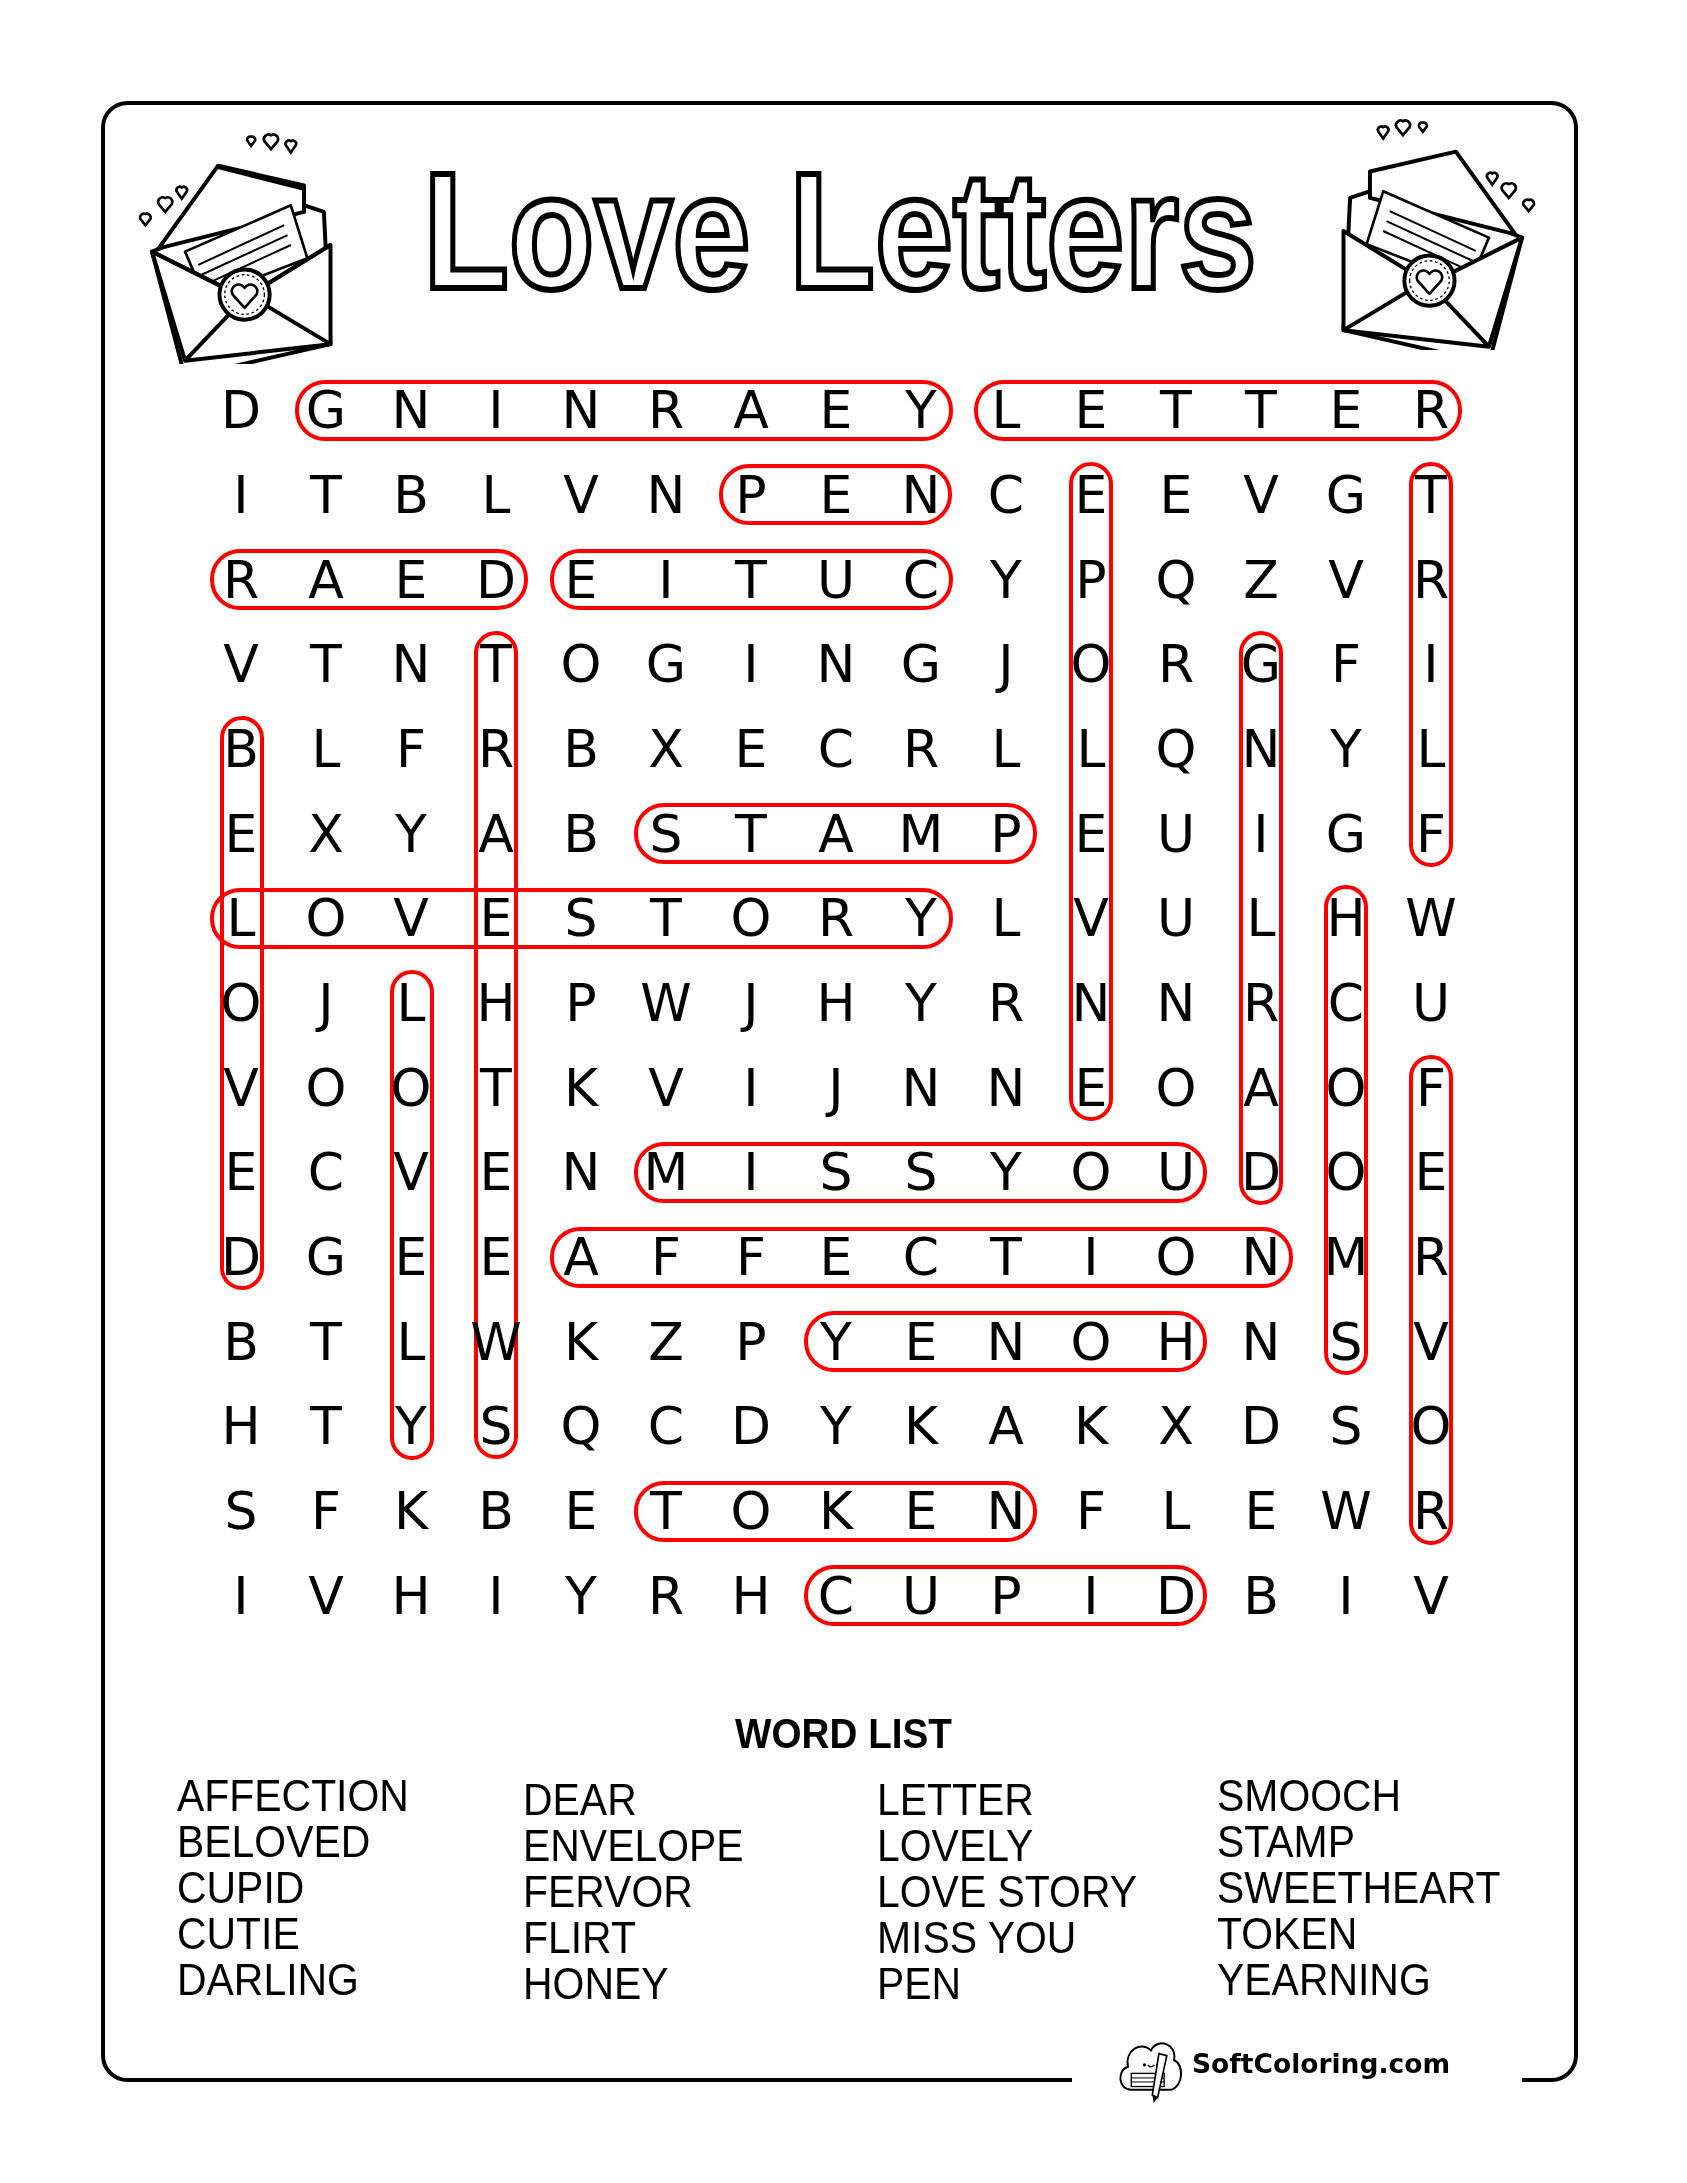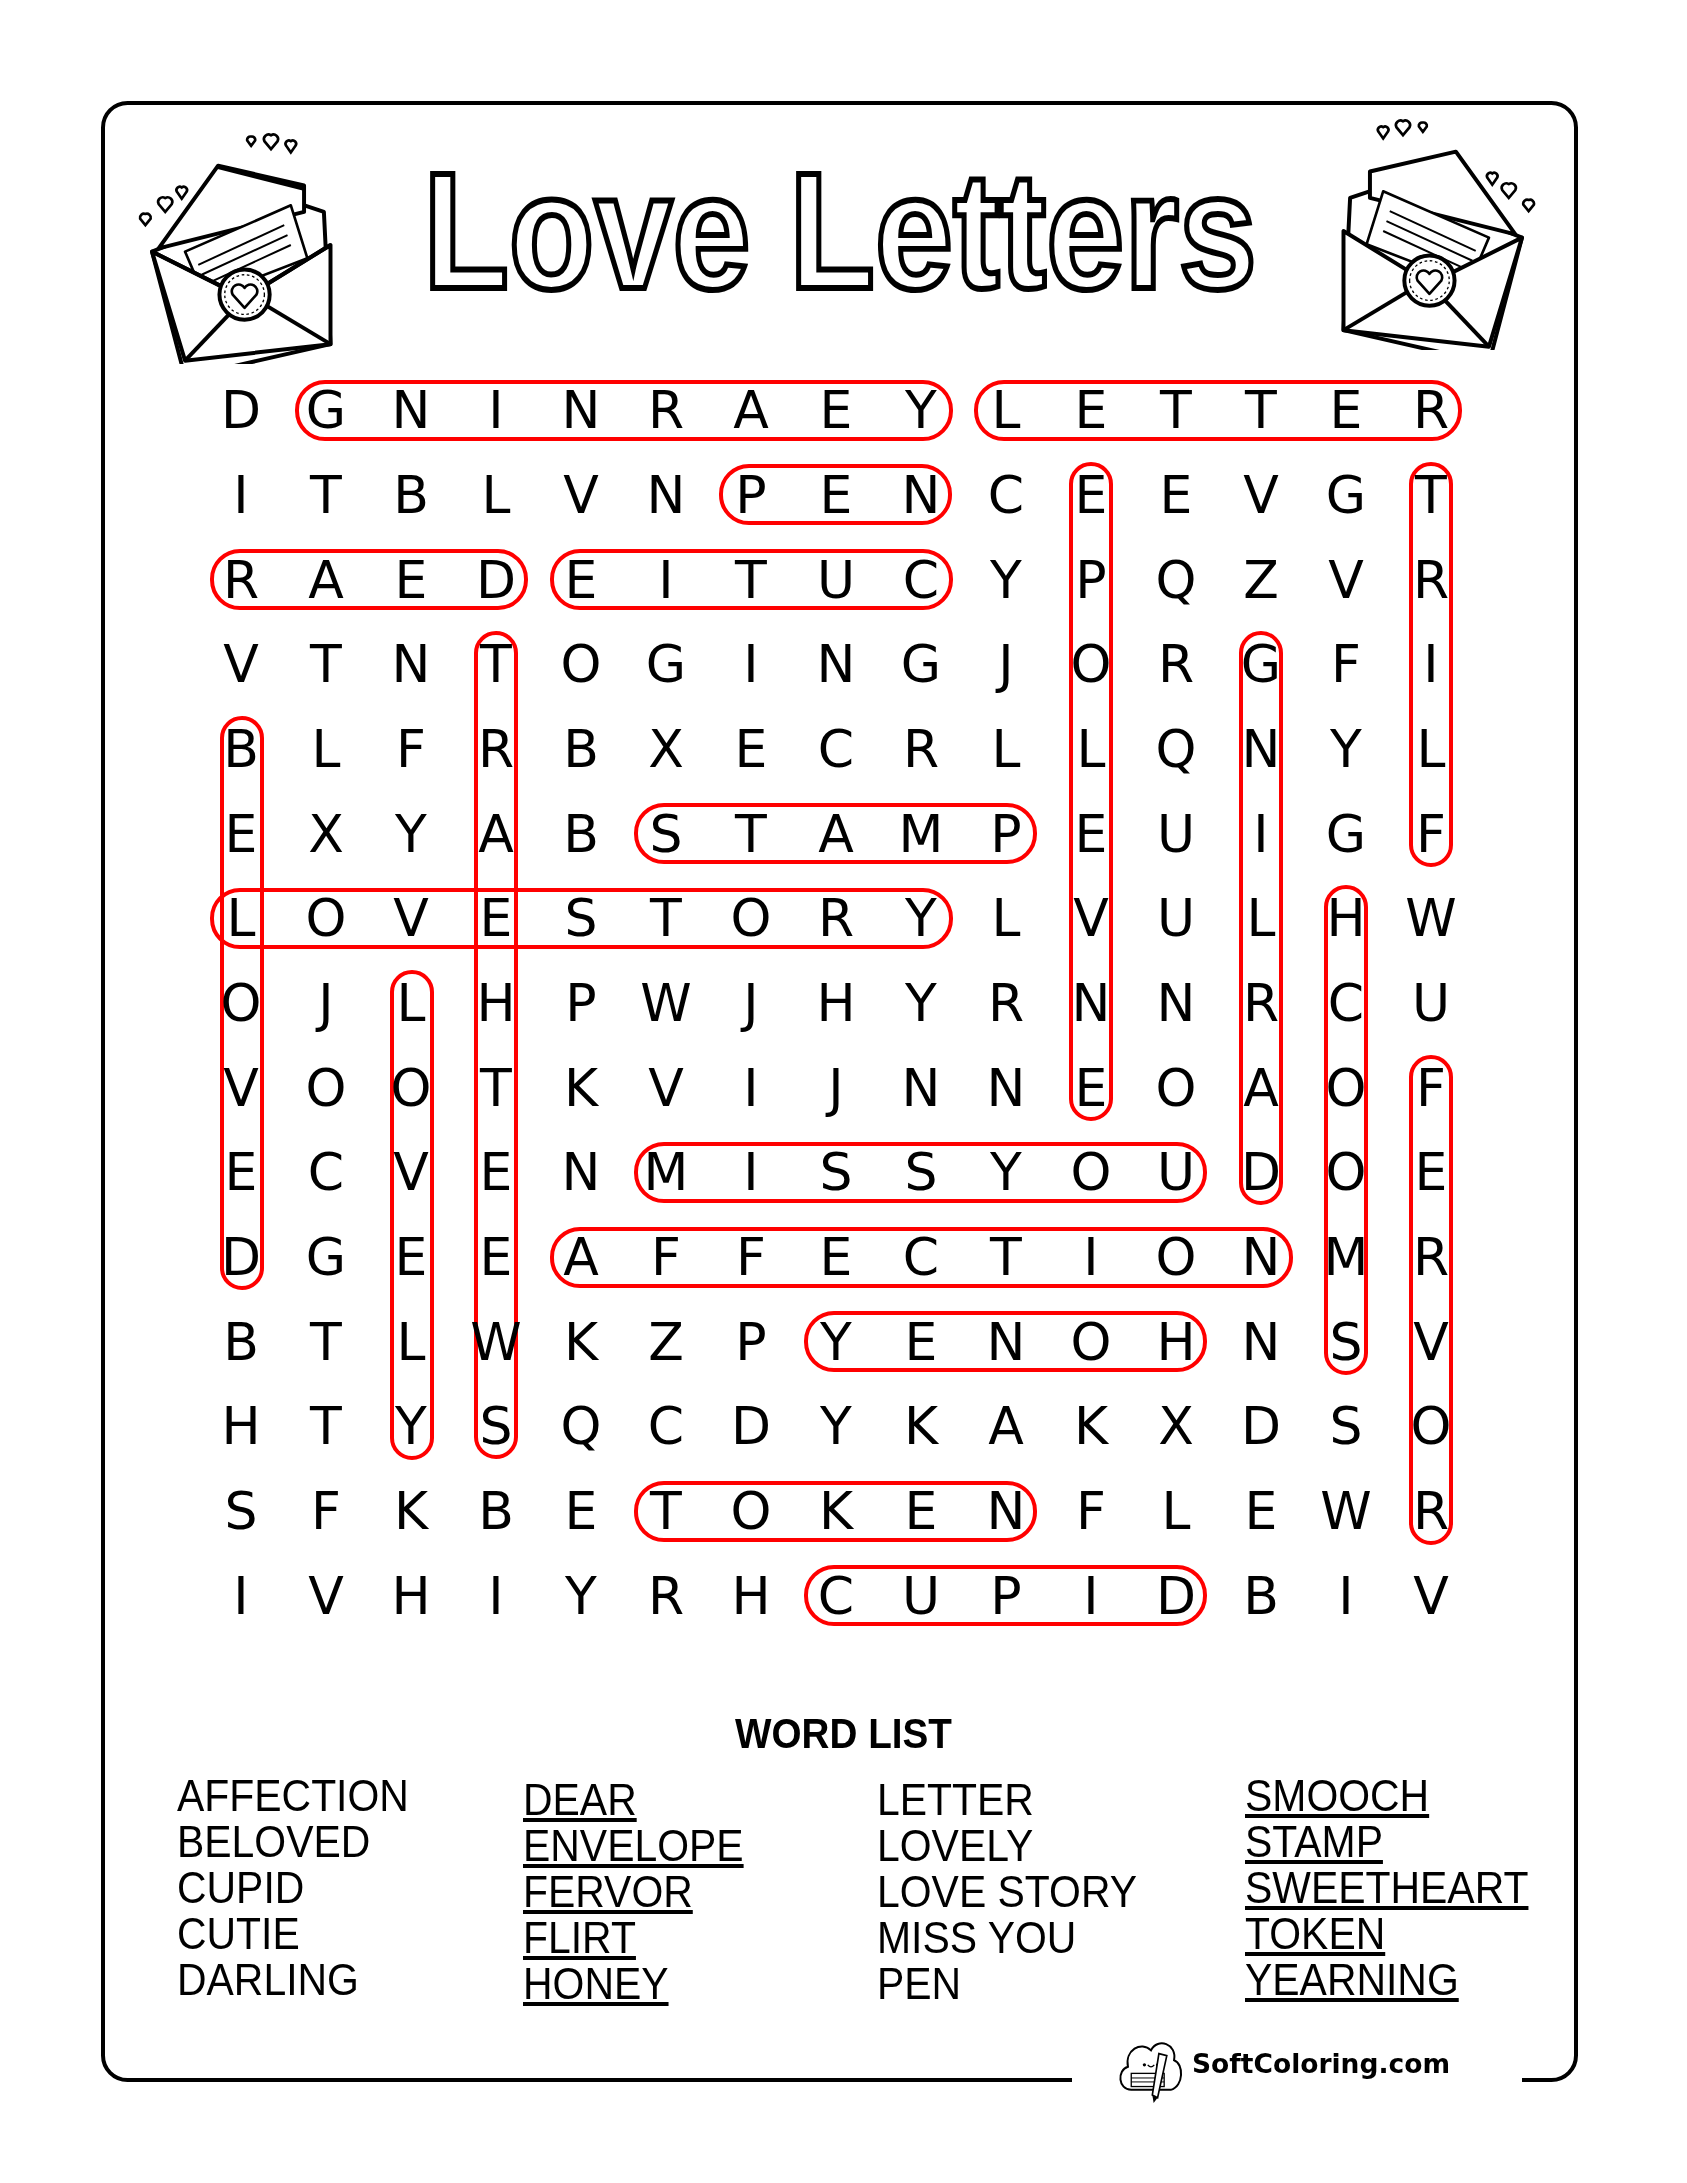--- a/index.html
+++ b/index.html
@@ -338,35 +338,35 @@
 
 <div class="wl-title">WORD LIST</div>
 
 <div class="wl-col" style="left:177px;top:1773px;">
   <div>AFFECTION</div>
   <div>BELOVED</div>
   <div>CUPID</div>
   <div>CUTIE</div>
   <div>DARLING</div>
 </div>
-<div class="wl-col" style="left:523px;top:1777px;text-decoration:underline;">
+<div class="wl-col" style="left:523px;top:1777px;">
   <div>DEAR</div>
   <div>ENVELOPE</div>
   <div>FERVOR</div>
   <div>FLIRT</div>
   <div>HONEY</div>
 </div>
 <div class="wl-col" style="left:877px;top:1777px;">
   <div>LETTER</div>
   <div>LOVELY</div>
   <div>LOVE STORY</div>
   <div>MISS YOU</div>
   <div>PEN</div>
 </div>
-<div class="wl-col" style="left:1245px;top:1773px;text-decoration:underline;">
+<div class="wl-col" style="left:1217px;top:1773px;">
   <div>SMOOCH</div>
   <div>STAMP</div>
   <div>SWEETHEART</div>
   <div>TOKEN</div>
   <div>YEARNING</div>
 </div>
 
 <div class="logo">
   <svg width="66" height="79" viewBox="0 0 100 120">
     <path d="M20,100 C0,100 -2,70 15,65 C10,40 35,25 50,40 C60,20 90,30 85,55 C100,60 100,95 80,100 Z" fill="#fff" stroke="#000" stroke-width="3"></path>

